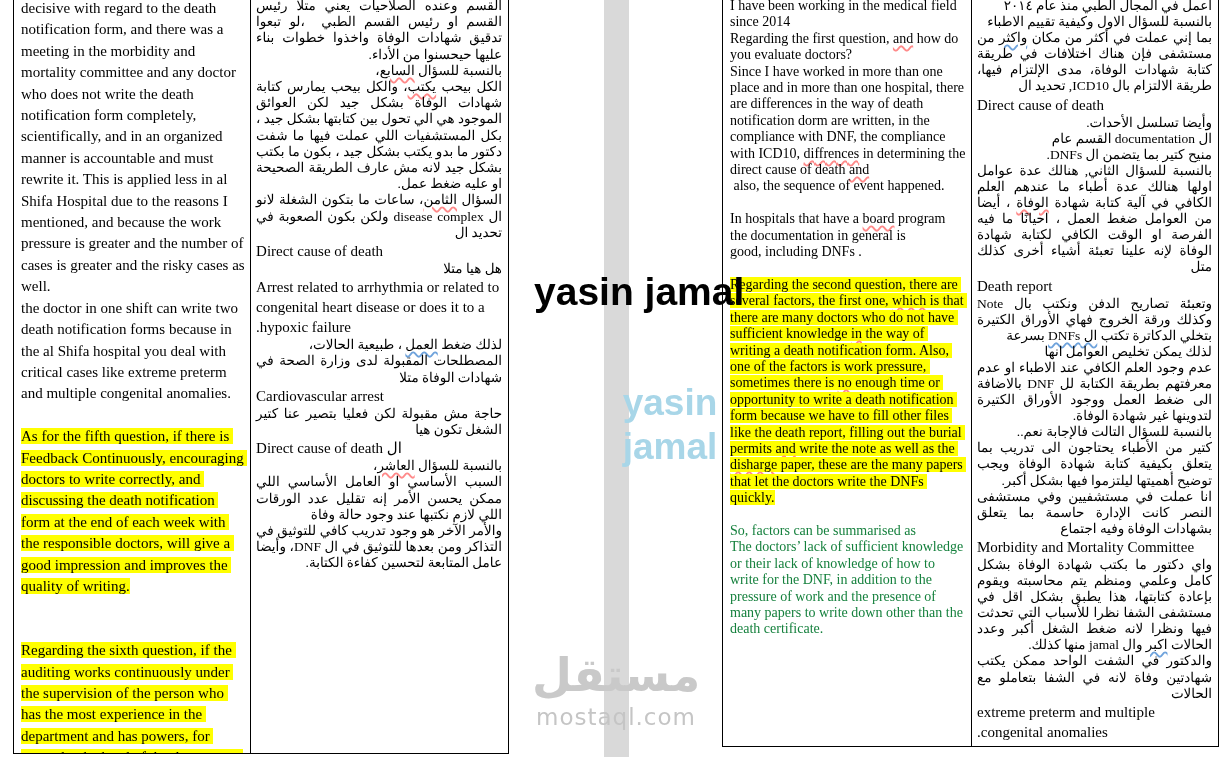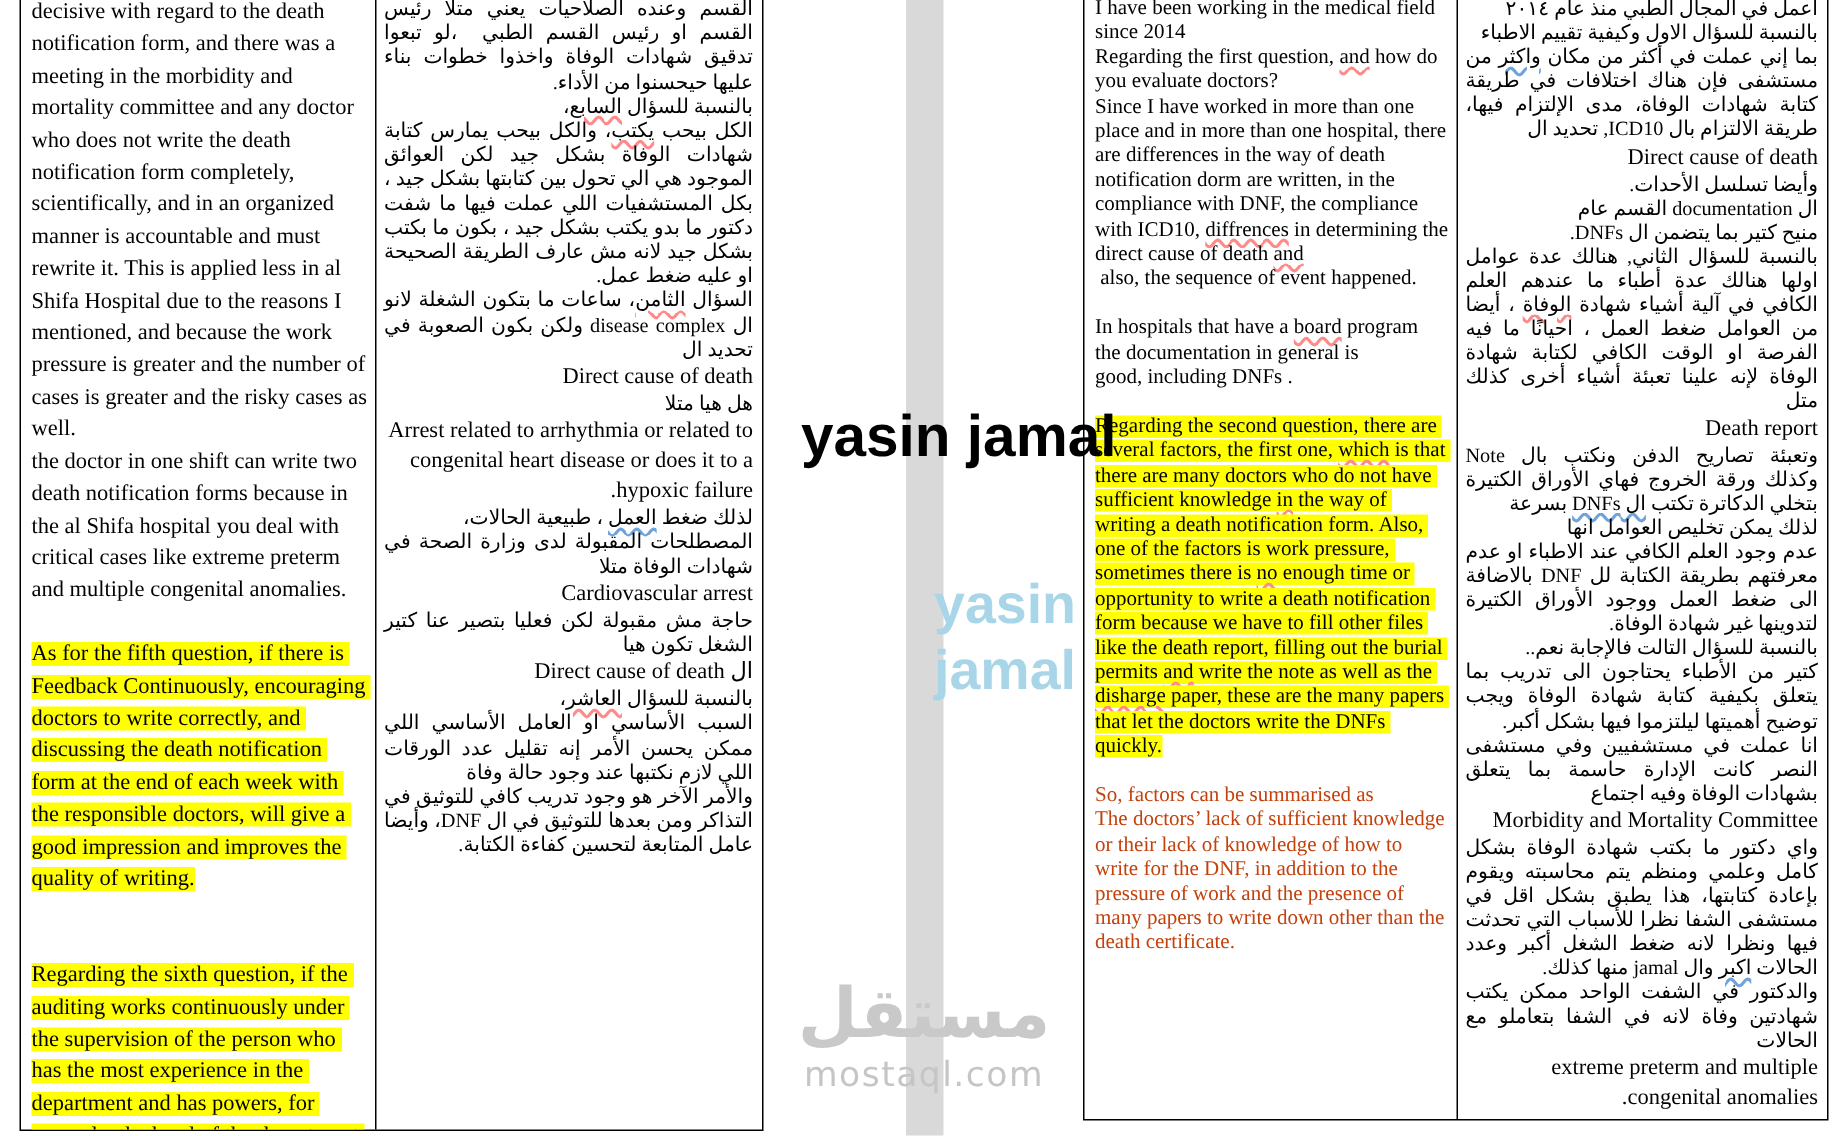--- a/index.html
+++ b/index.html
@@ -12,24 +12,24 @@
   .table-right{left:722px;width:497px;height:753px;}
   .cell{box-sizing:border-box;overflow:hidden;}
   .c1{width:237px;padding:3px 5px 0 7px;font-size:15px;line-height:21.4px;}
   .c2{width:259px;border-left:1.6px solid #000;padding:3px 6px 0 5px;font-size:13.5px;line-height:16.2px;}
   .c3{width:249px;padding:3px 4px 0 7px;font-size:14px;line-height:16.4px;}
   .c4{width:248px;border-left:1.6px solid #000;padding:3px 6px 0 5px;font-size:13.5px;line-height:16.1px;}
   .ar{direction:rtl;}
   .ar .p{text-align:justify;}
   .en{direction:ltr;text-align:left;}
   .blk{margin:0;white-space:pre-wrap;}
-  .cen{text-align:right;}
+  .cen{text-align:left;}
   .ar .cen{font-size:15px;line-height:20px;}
   .hl > .txt{background:#ffff00;font-family:Liberation Serif, serif;}
-  .red{color:#c2410c;font-family:Liberation Serif, serif;}
+  .red{color:#15803d;font-family:Liberation Serif, serif;}
   .sr{text-decoration:underline wavy #ff8a8a 2px;text-underline-offset:2px;}
   .sb{text-decoration:underline wavy #6fa3dc 2px;text-underline-offset:2px;}
   .c1 .sp{height:21.4px;}
   .c3 .sp{height:16.4px;}
   .wm-black{position:absolute;left:521px;top:270px;z-index:9;
             font-family:"Liberation Sans",sans-serif;font-weight:bold;font-size:39px;color:#000;margin-left:13px;}
   .wm-blue{position:absolute;left:615px;top:381px;width:110px;text-align:center;z-index:9;
            font-family:"Liberation Sans",sans-serif;font-weight:bold;font-size:37px;line-height:44px;color:#a8d6e8;}
   .wm-logo{position:absolute;left:522px;top:646px;width:188px;text-align:center;z-index:9;}
   .logo-ar{font-family:"DejaVu Sans",sans-serif;font-weight:bold;font-size:46px;line-height:58px;color:#c9c9c9;}
@@ -91,21 +91,21 @@
         <div class="blk sp"></div>
       </div>
     <div class="cell c4 ar">
         <div class="blk p"><span class="txt"><span>اعمل في المجال الطبي منذ عام ٢٠١٤</span></span></div>
         <div class="blk p"><span class="txt"><span>بالنسبة للسؤال الاول وكيفية تقييم الاطباء</span></span></div>
         <div class="blk p"><span class="txt"><span>بما إني عملت في أكثر من مكان </span><span class="sb">واكثر</span><span> من مستشفى فإن هناك اختلافات في طريقة كتابة شهادات الوفاة، مدى الإلتزام فيها، طريقة الالتزام بال </span><span>ICD10</span><span>, تحديد ال</span></span></div>
         <div class="blk cen"><span class="txt"><span>Direct cause of death</span></span></div>
         <div class="blk p"><span class="txt"><span>وأيضا تسلسل الأحدات.</span></span></div>
         <div class="blk p"><span class="txt"><span>ال </span><span>documentation</span><span> القسم عام</span></span></div>
         <div class="blk p"><span class="txt"><span>منيح كتير بما يتضمن ال </span><span>DNFs</span><span>.</span></span></div>
-        <div class="blk p"><span class="txt"><span>بالنسبة للسؤال الثاني, هنالك عدة عوامل اولها هنالك عدة أطباء ما عندهم العلم الكافي في آلية أشياء شهادة </span><span class="sr">الوفاة</span><span> ، أيضا من العوامل ضغط العمل ، احيانًا ما فيه الفرصة او الوقت الكافي لكتابة شهادة الوفاة لإنه علينا تعبئة أشياء أخرى كذلك متل</span></span></div>
+        <div class="blk p"><span class="txt"><span>بالنسبة للسؤال الثاني, هنالك عدة عوامل اولها هنالك عدة أطباء ما عندهم العلم الكافي في آلية كتابة شهادة </span><span class="sr">الوفاة</span><span> ، أيضا من العوامل ضغط العمل ، احيانًا ما فيه الفرصة او الوقت الكافي لكتابة شهادة الوفاة لإنه علينا تعبئة أشياء أخرى كذلك متل</span></span></div>
         <div class="blk cen"><span class="txt"><span>Death report</span></span></div>
         <div class="blk p"><span class="txt"><span>وتعبئة تصاريح الدفن ونكتب بال </span><span>Note</span><span> وكذلك ورقة الخروج فهاي الأوراق الكتيرة بتخلي الدكاترة تكتب </span><span class="sb">ال DNFs</span><span> بسرعة</span></span></div>
         <div class="blk p"><span class="txt"><span>لذلك يمكن تخليص العوامل انها</span></span></div>
         <div class="blk p"><span class="txt"><span>عدم وجود العلم الكافي عند الاطباء او عدم معرفتهم بطريقة الكتابة لل </span><span>DNF</span><span> بالاضافة الى ضغط العمل ووجود الأوراق الكتيرة لتدوينها غير شهادة الوفاة.</span></span></div>
         <div class="blk p"><span class="txt"><span>بالنسبة للسؤال التالت فالإجابة نعم..</span></span></div>
         <div class="blk p"><span class="txt"><span>كتير من الأطباء يحتاجون الى تدريب بما يتعلق بكيفية كتابة شهادة الوفاة ويجب توضيح أهميتها ليلتزموا فيها بشكل أكبر.</span></span></div>
         <div class="blk p"><span class="txt"><span>انا عملت في مستشفيين وفي مستشفى النصر كانت الإدارة حاسمة بما يتعلق بشهادات الوفاة وفيه اجتماع</span></span></div>
         <div class="blk cen"><span class="txt"><span>Morbidity and Mortality Committee</span></span></div>
         <div class="blk p"><span class="txt"><span>واي دكتور ما بكتب شهادة الوفاة بشكل كامل وعلمي ومنظم يتم محاسبته ويقوم بإعادة كتابتها، هذا يطبق بشكل اقل في مستشفى الشفا نظرا للأسباب التي تحدثت فيها ونظرا لانه ضغط الشغل أكبر وعدد الحالات </span><span class="sb">اكبر</span><span> وال </span><span>jamal</span><span> منها كذلك.</span></span></div>
         <div class="blk p"><span class="txt"><span>والدكتور في الشفت الواحد ممكن يكتب شهادتين وفاة لانه في الشفا بتعاملو مع الحالات</span></span></div>

